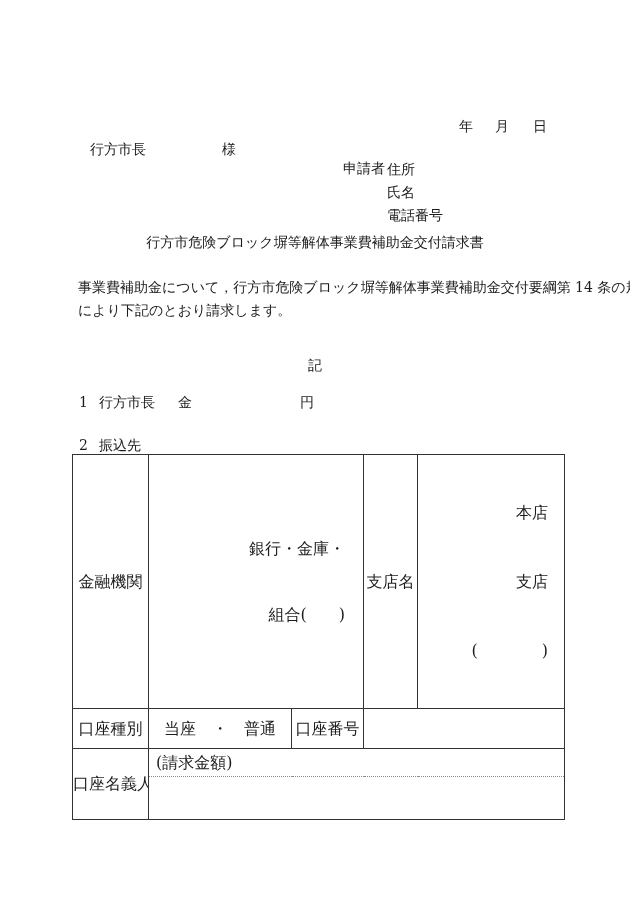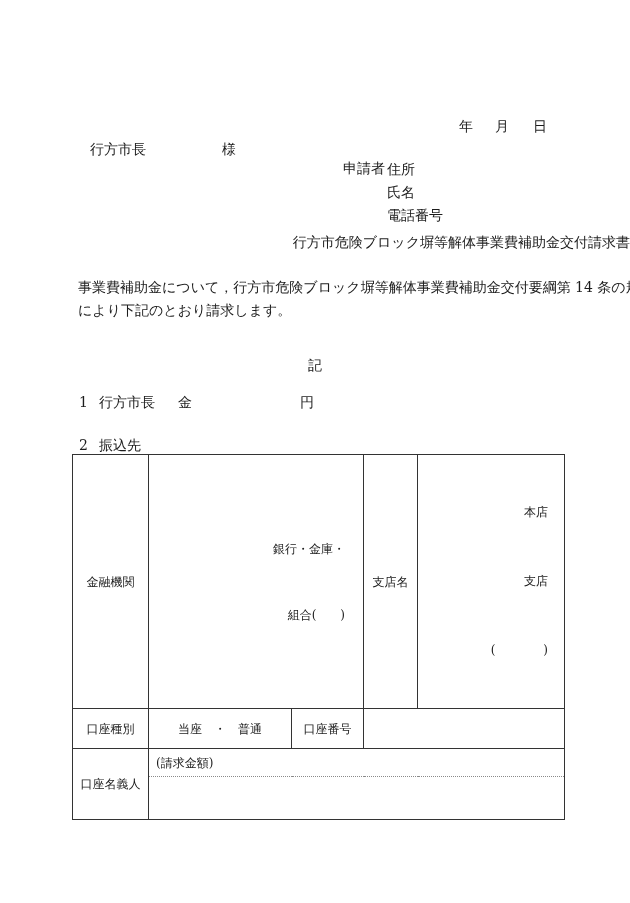--- a/index.html
+++ b/index.html
@@ -21,21 +21,21 @@
   .date-line   { top:116px; }
   .date-line .yy { position:absolute; left:459px; top:0; }
   .date-line .mm { position:absolute; left:495px; top:0; }
   .date-line .dd { position:absolute; left:533px; top:0; }
   .addressee-name { left:90px;  top:139px; }
   .honorific      { left:222px; top:139px; }
   .applicant-label { left:343px; top:158px; }
   .applicant-fields { position:absolute; left:387px; top:158px; }
   .applicant-fields div { line-height:23px; white-space:pre; }
 
-  .doc-title { left:0; right:0; top:232px; text-align:right; }
+  .doc-title { left:0; right:0; top:232px; text-align:center; }
 
   .body-par { position:absolute; left:78px; top:276px; width:492px; }
   .body-par div { line-height:23px; white-space:pre; }
 
   .section-marker { left:0; right:0; top:355px; text-align:center; }
 
   .item-line { position:absolute; left:0; top:392px; width:630px; height:23px; }
   .item-line.second { top:435px; }
   .item-line span { position:absolute; white-space:pre; }
   .it-num   { left:79px; }
@@ -43,21 +43,21 @@
   .it-kin   { left:178px; }
   .it-yen   { left:300px; }
 
   
   .transfer-table {
     position:absolute; left:72px; top:454px;
     width:492px; border-collapse:collapse; table-layout:fixed;
   }
   .transfer-table td {
     border:1px solid #333333;
-    font-size:12px; vertical-align:middle;
+    font-size:16px; vertical-align:middle;
     white-space:pre; overflow:hidden;
   }
   tr.r1 td { height:72px; }
   tr.r2 td { height:40px; }
   tr.r3a td { height:28px; }
   tr.r3b td { height:43px; }
   .c-center { text-align:center; }
   .c-right  { text-align:right; }
   td.bank-type   { padding-right:18px; line-height:22px; }
   td.branch-cell { padding-right:16px; line-height:23px; }

